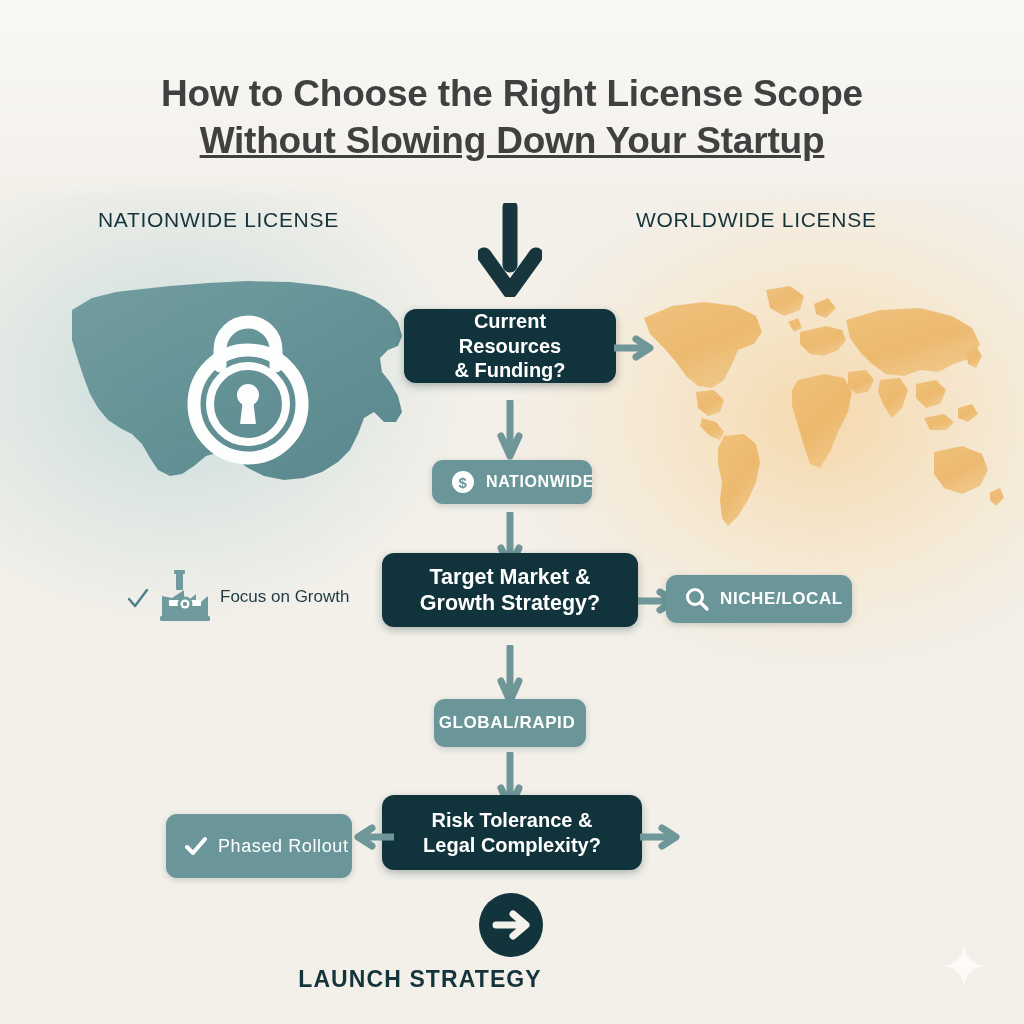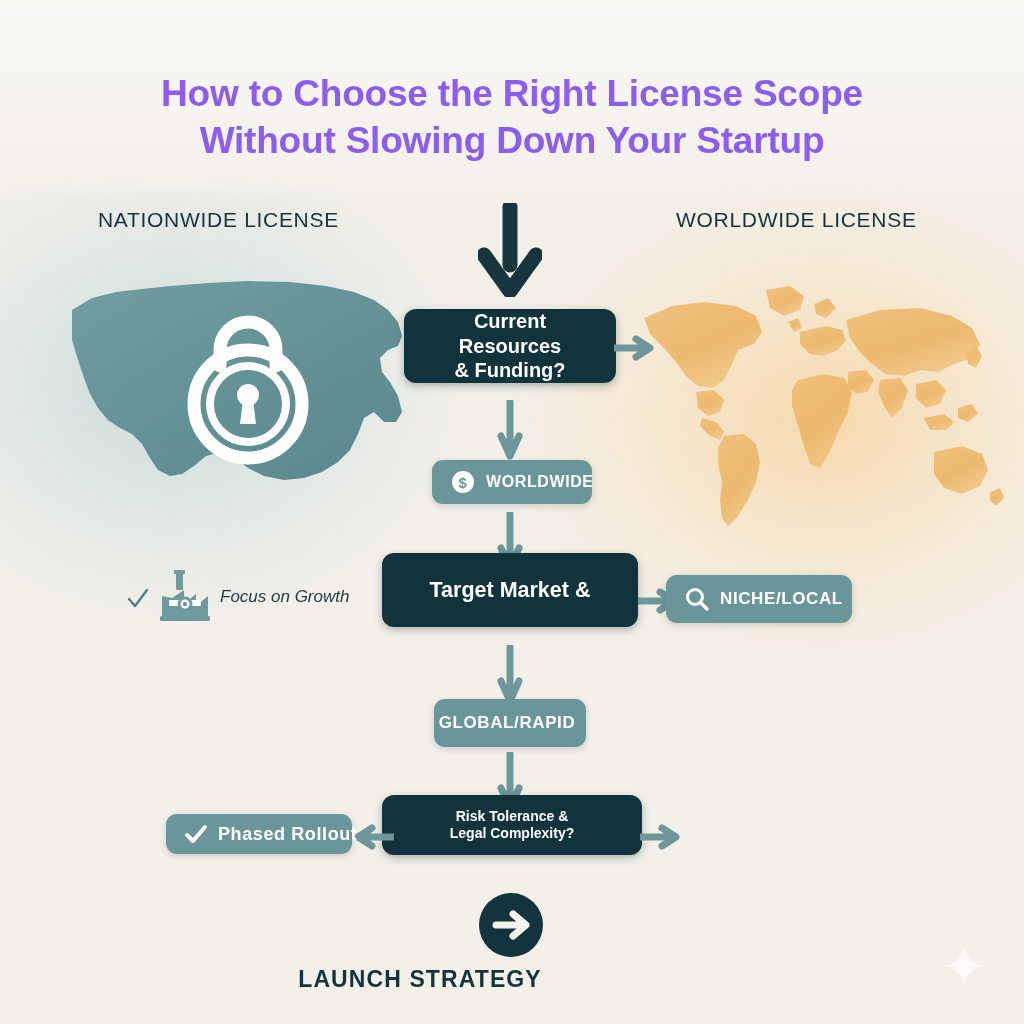--- a/index.html
+++ b/index.html
@@ -30,31 +30,31 @@
   }
 
   
   .map { position:absolute; }
   #us-map  { left:58px;  top:262px; width:356px; height:250px; opacity:.95; }
   #world-map { left:628px; top:276px; width:390px; height:280px; opacity:.92; }
 
   
   #title {
     position:absolute; left:0; top:70px; width:1024px; text-align:center;
-    color:#8b5cf6; font-size:37px; line-height:1.28; font-weight:700;
+    color:#404040; font-size:37px; line-height:1.28; font-weight:700;
     letter-spacing:-.2px;
   }
-  #title .l2 { display:block; }
+  #title .l2 { display:block;text-decoration:underline; }
 
   .section-label {
     position:absolute; color:#14343c; font-size:21px; font-weight:400;
     letter-spacing:.7px; white-space:nowrap;
   }
   #label-nationwide { left:98px;  top:208px; }
-  #label-worldwide  { left:676px; top:208px; }
+  #label-worldwide  { left:636px; top:208px; }
 
   
   #top-arrow { position:absolute; left:478px; top:203px; width:64px; height:94px; }
 
   .v-arrow { position:absolute; width:26px; height:64px; }
   #varrow-1 { left:497px; top:400px; }
   #varrow-2 { left:497px; top:512px; }
   #varrow-3 { left:497px; top:645px; }
   #varrow-4 { left:497px; top:752px; }
 
@@ -67,45 +67,45 @@
   
   .decision {
     position:absolute; background:#11343c; border-radius:12px;
     color:#ffffff; display:flex; align-items:center; justify-content:center;
     text-align:center; font-weight:700; line-height:1.22;
     box-shadow:0 3px 9px rgba(10,40,46,.30);
     padding:0 18px;
   }
   #box-resources { left:404px; top:309px; width:212px; height:74px; font-size:20px; }
   #box-market    { left:382px; top:553px; width:256px; height:74px; font-size:21.5px; }
-  #box-risk      { left:382px; top:795px; width:260px; height:60px; font-size:14px; }
+  #box-risk      { left:382px; top:795px; width:260px; height:75px; font-size:20px; }
 
   
   .chip {
     position:absolute; display:flex; align-items:center; gap:10px;
     background:#6b9699; border-radius:11px; color:#ffffff;
     font-weight:700; letter-spacing:.6px; padding:0 18px;
     box-shadow:0 2px 7px rgba(10,40,46,.18);
   }
   #chip-limited   { left:650px; top:327px; width:148px; height:44px; font-size:17px; }
   #chip-subst     { left:432px; top:460px; width:160px; height:44px; font-size:16px; }
   #chip-niche     { left:666px; top:575px; width:186px; height:48px; font-size:17px; }
   #chip-global    { left:434px; top:699px; width:152px; height:48px; font-size:17px;
                     justify-content:center;padding-left:12px; }
   #chip-highcx    { left:668px; top:814px; width:204px; height:48px; font-size:17px; }
-  #chip-phased    { left:166px; top:814px; width:186px; height:40px; font-size:18px;
-                    font-weight:700; }
+  #chip-phased    { left:166px; top:814px; width:186px; height:64px; font-size:18px;
+                    font-weight:400; }
 
   .chip-text { white-space:nowrap; }
   .chip-icon { flex:0 0 auto; display:block; }
 
   
   #focus-group {
     position:absolute; left:126px; top:566px; width:236px; height:62px;
-    display:flex; align-items:center; gap:6px;font-style:italic;
+    display:flex; align-items:center; gap:6px;
   }
   #focus-label {
     color:#1e3a43; font-size:17px; font-weight:400; white-space:nowrap;
   }
 
   
   #launch-circle { position:absolute; left:477px; top:891px; width:68px; height:68px; }
   #launch-label {
     position:absolute; left:0; top:966px; width:840px; text-align:center;
     color:#14343c; font-size:23px; font-weight:700; letter-spacing:1.1px;
@@ -226,30 +226,31 @@
 
   <svg class="v-arrow" id="varrow-1" viewBox="0 0 26 64">
     <path d="M13,2 L13,44 M4,36 L13,56 L22,36" fill="none" stroke="#6f9698" stroke-width="7" stroke-linecap="round" stroke-linejoin="round"></path>
   </svg>
 
   <div class="chip" id="chip-subst">
     <svg class="chip-icon" width="26" height="26" viewBox="0 0 26 26">
       <circle cx="13" cy="13" r="11" fill="#ffffff"></circle>
       <text x="13" y="18.5" text-anchor="middle" font-size="15" font-weight="700" fill="#6b9699" font-family="Liberation Sans, sans-serif">$</text>
     </svg>
-    <span class="chip-text">WORLDWIDE</span>
+    <span class="chip-text">NATIONWIDE</span>
   </div>
 
   <svg class="v-arrow" id="varrow-2" viewBox="0 0 26 64">
     <path d="M13,2 L13,44 M4,36 L13,56 L22,36" fill="none" stroke="#6f9698" stroke-width="7" stroke-linecap="round" stroke-linejoin="round"></path>
   </svg>
 
   <div class="decision" id="box-market">
     <div>
       <span>Target Market &amp;</span><br>
+      <span>Growth Strategy?</span>
     </div>
   </div>
 
   <svg class="h-arrow" id="harrow-niche" viewBox="0 0 44 26">
     <path d="M0,13 L28,13 M22,4 L36,13 L22,22" fill="none" stroke="#6f9698" stroke-width="7" stroke-linecap="round" stroke-linejoin="round"></path>
   </svg>
 
   <div class="chip" id="chip-niche">
     <svg class="chip-icon" width="26" height="26" viewBox="0 0 26 26">
       <circle cx="11" cy="11" r="7.5" fill="none" stroke="#ffffff" stroke-width="3"></circle>

